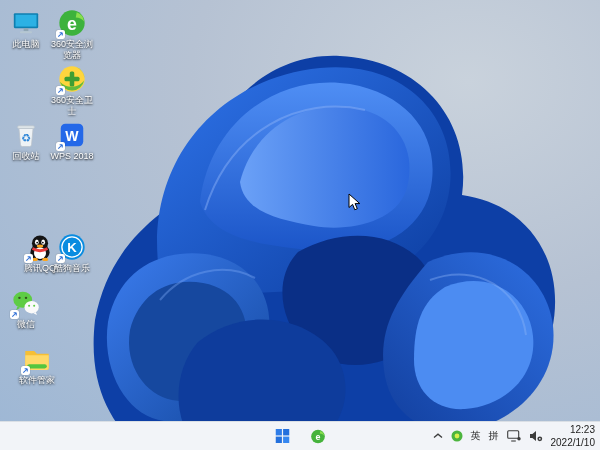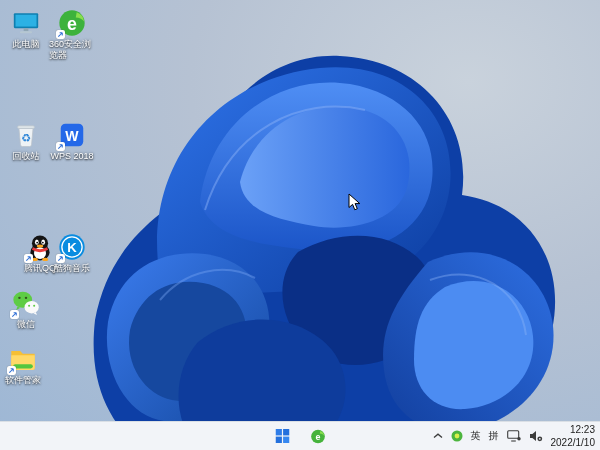--- a/index.html
+++ b/index.html
@@ -5,21 +5,21 @@
   html,body{margin:0;padding:0;background:#222;}
   .screen{position:relative;width:600px;height:450px;overflow:hidden;
     font-family:"Liberation Sans","DejaVu Sans",sans-serif;user-select:none;}
   
   .wallpaper{position:absolute;inset:0;
     background:radial-gradient(ellipse at 78% 18%, #c9d2dc 0%, #b6c2d3 42%, #9db7d5 100%);}
   .bloom{position:absolute;inset:0;width:100%;height:100%;}
   
   .dicon{position:absolute;width:46px;display:flex;flex-direction:column;align-items:center;gap:1px;cursor:default;}
   .dicon .img{width:30px;height:30px;position:relative;flex:0 0 auto;}
-  .dicon .lbl{font-size:9px;line-height:10.5px;color:#fff;max-width:46px;
+  .dicon .lbl{font-size:9px;line-height:10.5px;color:#fff;text-align:center;max-width:46px;
     text-shadow:0 1px 2px rgba(0,0,0,.8),0 0 3px rgba(0,0,0,.45);word-break:break-all;}
   .sc{position:absolute;left:-1px;bottom:-1px;width:9px;height:9px;background:#fff;border-radius:2px;
     box-shadow:0 0 1px rgba(0,0,0,.5);display:flex;align-items:center;justify-content:center;}
   .chrome{width:30px;height:30px;border-radius:50%;
     background:conic-gradient(from -60deg,#ea4335 0 120deg,#34a853 0 240deg,#fbbc05 0 360deg);position:relative;}
   .chrome i{position:absolute;left:50%;top:50%;transform:translate(-50%,-50%);width:14px;height:14px;
     background:#fff;border-radius:50%;}
   .chrome i::after{content:"";position:absolute;left:2px;top:2px;width:10px;height:10px;background:#4285f4;border-radius:50%;}
   
   .taskbar{position:absolute;left:0;right:0;bottom:0;height:28px;background:#f2f4f8;
@@ -112,20 +112,37 @@
       <span class="sc">
           <svg width="7" height="7" viewBox="0 0 8 8">
             <path d="M1.5 6.5 L6 2 M6 2 H3 M6 2 V5" stroke="#2f6fd6" stroke-width="1.2" fill="none"></path>
           </svg>
         </span>
     </span>
     <span class="lbl">360安全浏览器</span>
   </div>
 
 
+  <div class="dicon" style="left:49px;top:64px">
+    <span class="img">
+      <svg viewBox="0 0 32 32" width="30" height="30">
+          <circle cx="16" cy="16" r="13.5" fill="#ffd53e"></circle>
+          <path d="M3 19 a13.5 13.5 0 0 0 26 -1.5 a17 17 0 0 1 -26 1.5 Z" fill="#63bb3e"></path>
+          <path d="M29.5 16 a13.5 13.5 0 0 0 -9 -12.7 a16 16 0 0 1 9 12.7 Z" fill="#63bb3e" opacity=".7"></path>
+          <rect x="13.6" y="8" width="4.8" height="16" rx="1.6" fill="#3f9e33"></rect>
+          <rect x="8" y="13.6" width="16" height="4.8" rx="1.6" fill="#3f9e33"></rect>
+        </svg>
+      <span class="sc">
+          <svg width="7" height="7" viewBox="0 0 8 8">
+            <path d="M1.5 6.5 L6 2 M6 2 H3 M6 2 V5" stroke="#2f6fd6" stroke-width="1.2" fill="none"></path>
+          </svg>
+        </span>
+    </span>
+    <span class="lbl">360安全卫士</span>
+  </div>
 
   <div class="dicon" style="left:3px;top:120px">
     <span class="img">
       <svg viewBox="0 0 32 32" width="30" height="30">
           <path d="M8.5 9 h15 l-1.6 17.5 a2 2 0 0 1 -2 1.8 h-7.8 a2 2 0 0 1 -2 -1.8 Z" fill="#eef2f5" stroke="#b9c2c9" stroke-width="0.8"></path>
           <rect x="7" y="6.2" width="18" height="2.8" rx="1.4" fill="#dfe6ea" stroke="#b9c2c9" stroke-width="0.7"></rect>
           <text x="16" y="23" font-size="12" text-anchor="middle" fill="#2e86d8">♻</text>
         </svg>
     </span>
     <span class="lbl">回收站</span>
@@ -202,21 +219,21 @@
         </svg>
       <span class="sc">
           <svg width="7" height="7" viewBox="0 0 8 8">
             <path d="M1.5 6.5 L6 2 M6 2 H3 M6 2 V5" stroke="#2f6fd6" stroke-width="1.2" fill="none"></path>
           </svg>
         </span>
     </span>
     <span class="lbl">微信</span>
   </div>
 
-  <div class="dicon" style="left:0;top:344px">
+  <div class="dicon" style="left:14px;top:344px">
     <span class="img">
       <svg viewBox="0 0 32 32" width="30" height="30">
           <path d="M3.5 7.5 h9.5 l2.8 3 h12.7 v15 a2.2 2.2 0 0 1 -2.2 2.2 h-20.6 a2.2 2.2 0 0 1 -2.2 -2.2 Z" fill="#f6bf35"></path>
           <path d="M3.5 12 h25 v13.5 a2.2 2.2 0 0 1 -2.2 2.2 h-20.6 a2.2 2.2 0 0 1 -2.2 -2.2 Z" fill="#ffd969"></path>
           <rect x="5.5" y="21.5" width="21" height="4.6" rx="2.3" fill="#54c63f"></rect>
         </svg>
       <span class="sc">
           <svg width="7" height="7" viewBox="0 0 8 8">
             <path d="M1.5 6.5 L6 2 M6 2 H3 M6 2 V5" stroke="#2f6fd6" stroke-width="1.2" fill="none"></path>
           </svg>

